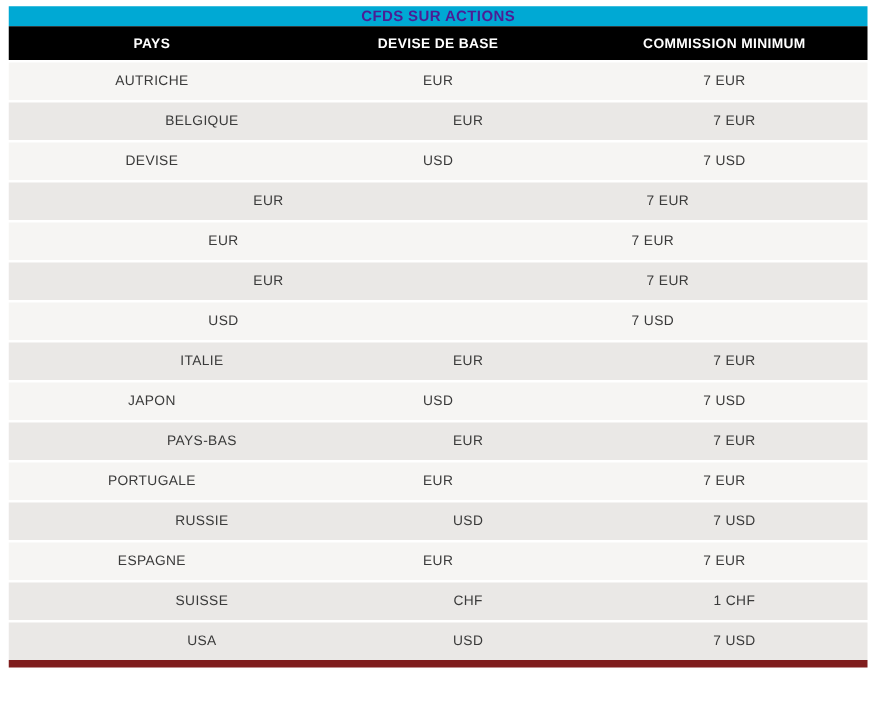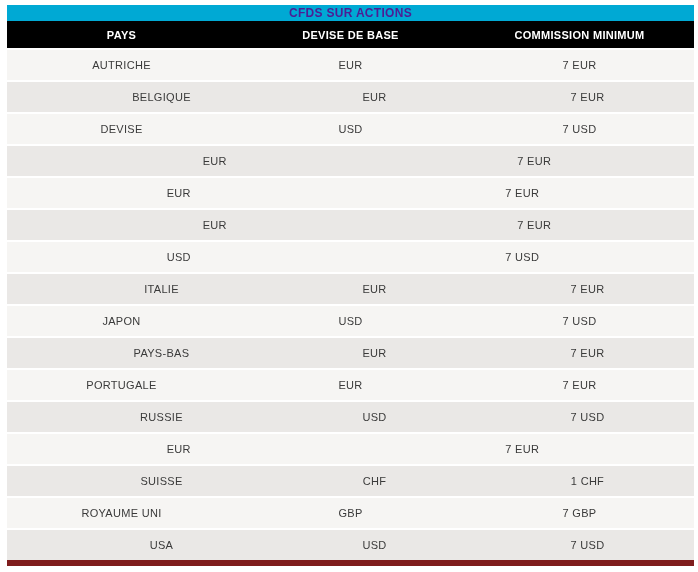--- a/index.html
+++ b/index.html
@@ -135,32 +135,28 @@
     <div class="cell">PORTUGALE</div>
     <div class="cell">EUR</div>
     <div class="cell">7 EUR</div>
   </div>
         <div class="row even">
     <div class="cell">RUSSIE</div>
     <div class="cell">USD</div>
     <div class="cell">7 USD</div>
   </div>
         <div class="row odd">
+    <div class="cell">ESPAGNE</div>
     <div class="cell">EUR</div>
     <div class="cell">7 EUR</div>
   </div>
         <div class="row even">
     <div class="cell">SUISSE</div>
     <div class="cell">CHF</div>
     <div class="cell">1 CHF</div>
-  </div>
-        <div class="row odd">
-    <div class="cell">ROYAUME UNI</div>
-    <div class="cell">GBP</div>
-    <div class="cell">7 GBP</div>
   </div>
         <div class="row even">
     <div class="cell">USA</div>
     <div class="cell">USD</div>
     <div class="cell">7 USD</div>
   </div>
       </div>
 
   </div>
 </div>

